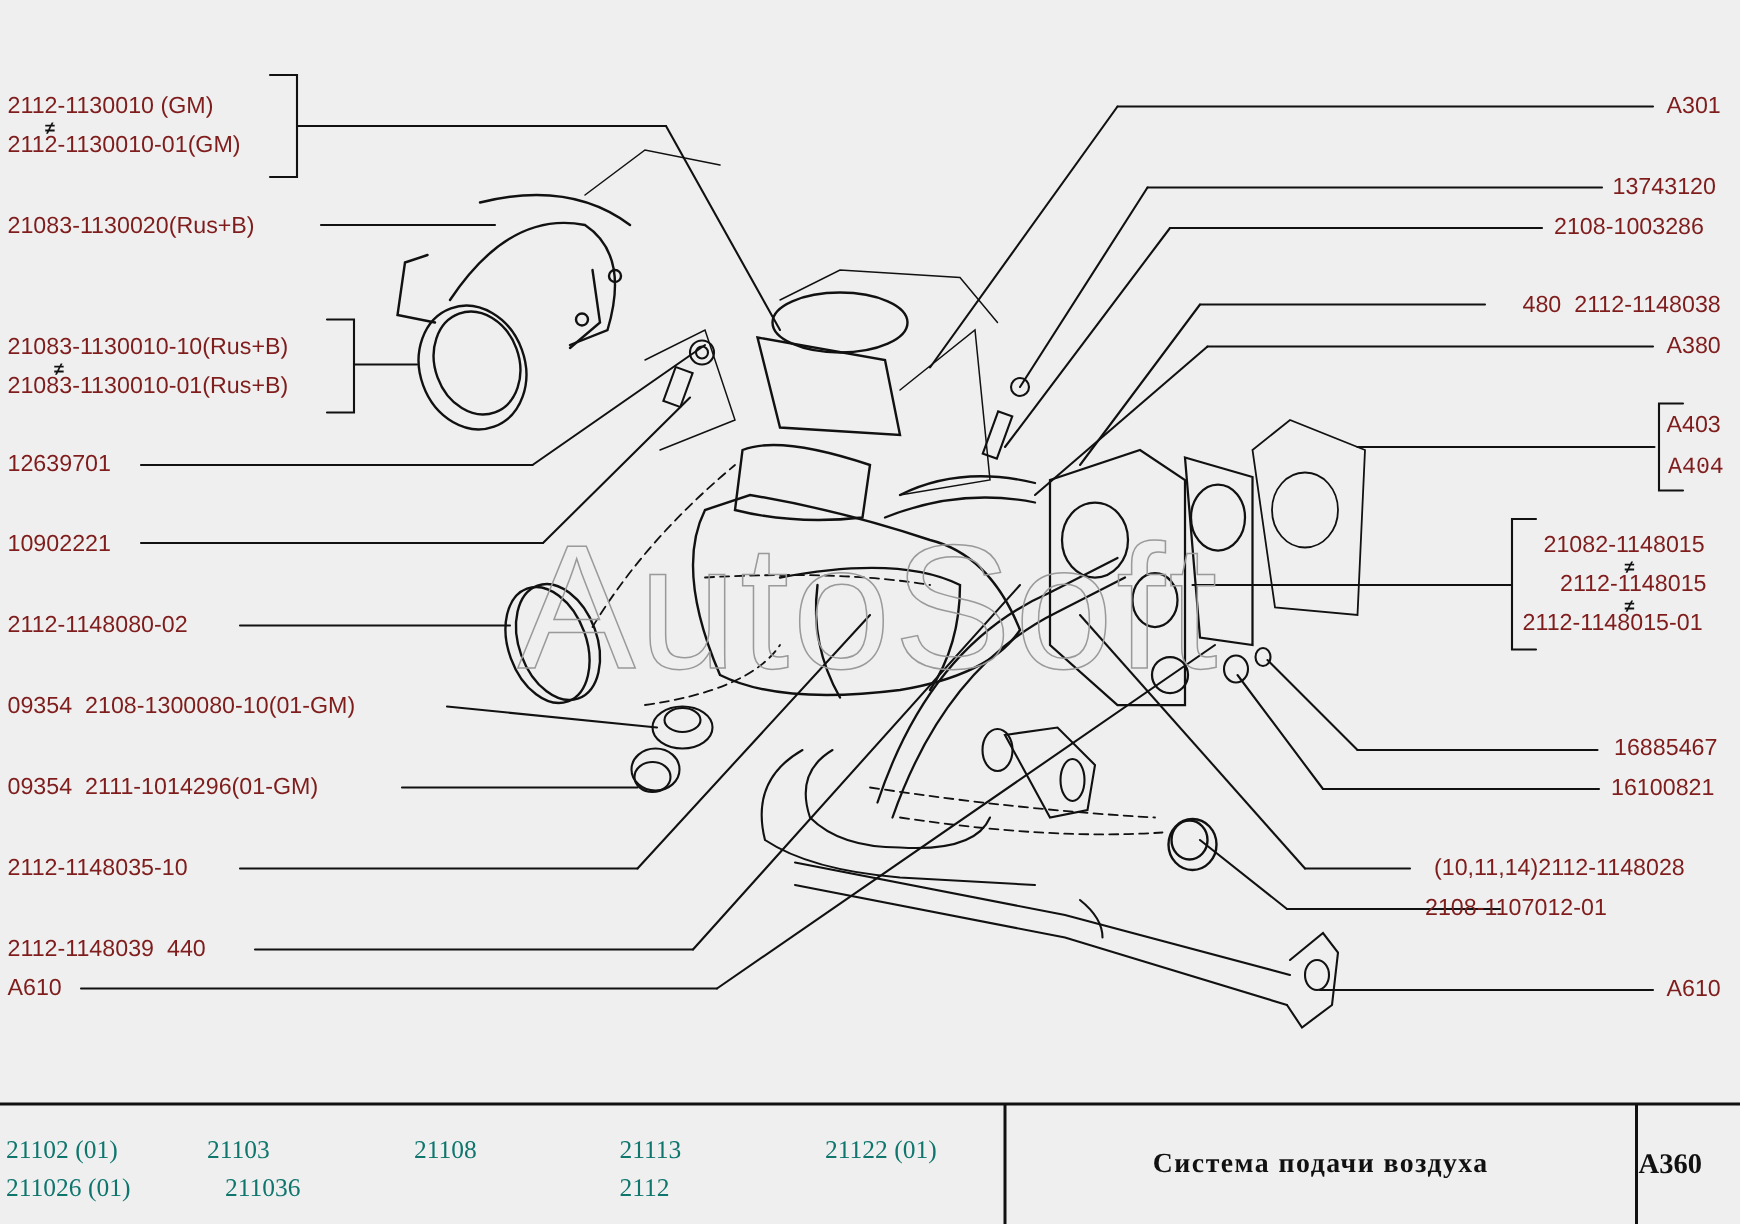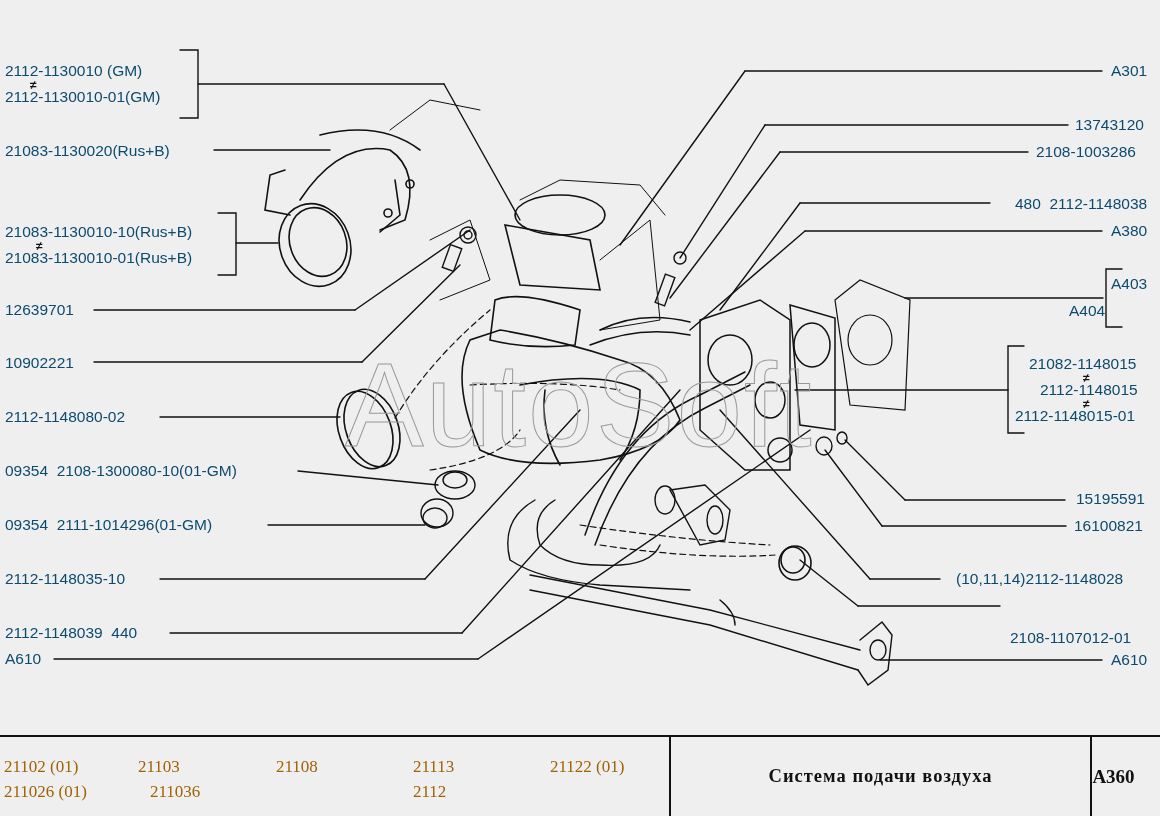--- a/index.html
+++ b/index.html
@@ -3,28 +3,28 @@
 <meta charset="utf-8">
 <style>
   html, body { margin: 0; padding: 0; }
   body {
     width: 1160px; height: 816px; overflow: hidden;
     background: #efefef; position: relative;
     font-family: "Liberation Sans", sans-serif; color: #111;
   }
   .lbl {
     position: absolute; font-size: 15.5px; line-height: 18px;
-    white-space: nowrap; color: #0c4a6e;
+    white-space: nowrap; color: #7f1d1d;
   }
   .ne {
     position: absolute; font-size: 12px; font-weight: bold; line-height: 10px; color: #111;
   }
   svg#diagram { position: absolute; left: 0; top: 0; }
   .footer-cell {
-    position: absolute; font-family: "Liberation Serif", serif; font-size: 17px; color: #a16207; white-space: nowrap;
+    position: absolute; font-family: "Liberation Serif", serif; font-size: 17px; color: #0f766e; white-space: nowrap;
   }
   .title-cell {
     position: absolute; left: 670px; top: 737px; width: 421px; height: 79px;
     display: flex; align-items: center; justify-content: center;
     font-family: "Liberation Serif", serif; font-weight: bold; font-size: 18.5px; letter-spacing: 1px;
   }
   .code-cell {
     position: absolute; left: 1091px; top: 737px; width: 45px; height: 79px;
     display: flex; align-items: center; justify-content: center;
     font-family: "Liberation Serif", serif; font-weight: bold; font-size: 19px;
@@ -219,30 +219,30 @@
 <div class="lbl" style="left:5px;top:570px;">2112-1148035-10</div>
 <div class="lbl" style="left:5px;top:624px;white-space:pre;">2112-1148039  440</div>
 <div class="lbl" style="left:5px;top:650px;">A610</div>
 
 <div class="lbl" style="left:1111px;top:62px;">A301</div>
 <div class="lbl" style="left:1075px;top:116px;">13743120</div>
 <div class="lbl" style="left:1036px;top:143px;">2108-1003286</div>
 <div class="lbl" style="left:1015px;top:195px;white-space:pre;">480  2112-1148038</div>
 <div class="lbl" style="left:1111px;top:222px;">A380</div>
 <div class="lbl" style="left:1111px;top:275px;">A403</div>
-<div class="lbl" style="left:1069px;top:302px;">A404</div>
+<div class="lbl" style="left:1112px;top:302px;font-family:Liberation Mono, monospace;">A404</div>
 <div class="lbl" style="left:1029px;top:355px;">21082-1148015</div>
 <div class="ne" style="left:1083px;top:373px;">≠</div>
 <div class="lbl" style="left:1040px;top:381px;">2112-1148015</div>
 <div class="ne" style="left:1083px;top:399px;">≠</div>
 <div class="lbl" style="left:1015px;top:407px;">2112-1148015-01</div>
-<div class="lbl" style="left:1076px;top:490px;">15195591</div>
+<div class="lbl" style="left:1076px;top:490px;">16885467</div>
 <div class="lbl" style="left:1074px;top:517px;">16100821</div>
 <div class="lbl" style="left:956px;top:570px;">(10,11,14)2112-1148028</div>
-<div class="lbl" style="left:1010px;top:597px;margin-top:32px;">2108-1107012-01</div>
+<div class="lbl" style="left:950px;top:597px;">2108-1107012-01</div>
 <div class="lbl" style="left:1111px;top:651px;">A610</div>
 
 <div class="footer-cell" style="left:4px;top:757px;">21102 (01)</div>
 <div class="footer-cell" style="left:138px;top:757px;">21103</div>
 <div class="footer-cell" style="left:276px;top:757px;">21108</div>
 <div class="footer-cell" style="left:413px;top:757px;">21113</div>
 <div class="footer-cell" style="left:550px;top:757px;">21122 (01)</div>
 <div class="footer-cell" style="left:4px;top:782px;">211026 (01)</div>
 <div class="footer-cell" style="left:138px;top:782px;margin-left:12px;">211036</div>
 <div class="footer-cell" style="left:276px;top:782px;margin-top:45px;">2111 (01)</div>

